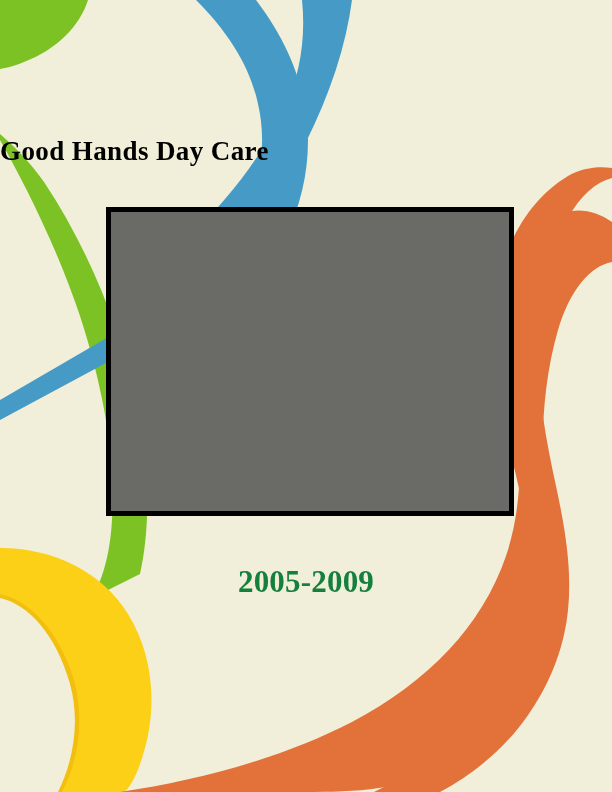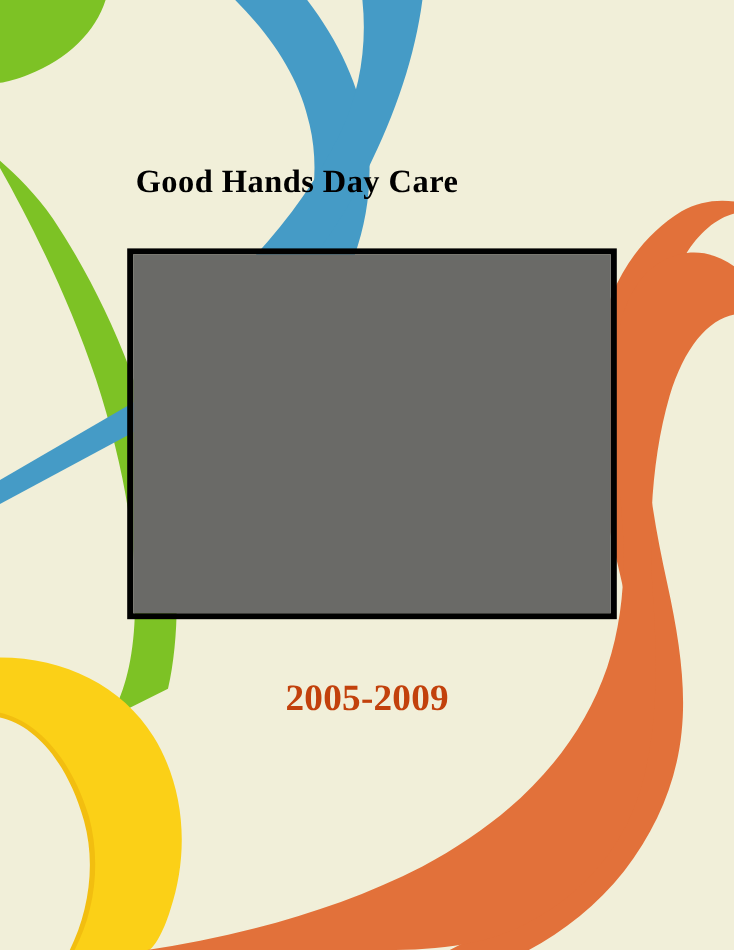--- a/index.html
+++ b/index.html
@@ -22,40 +22,40 @@
     top: 0;
     width: 612px;
     height: 792px;
     pointer-events: none;
   }
   .cover-title {
     position: absolute;
     left: 0;
     top: 134px;
     width: 495px;
-    text-align: center;
+    text-align: left;
     font-family: "Liberation Serif", "DejaVu Serif", serif;
     font-weight: bold;
     font-size: 27px;
     letter-spacing: 0.4px;
     color: #000000;
     line-height: 34px;
     white-space: nowrap;
   }
   .cover-dates {
     position: absolute;
     left: 0;
     top: 563px;
     width: 612px;
     text-align: center;
     font-family: "Liberation Serif", "DejaVu Serif", serif;
     font-weight: bold;
     font-size: 31px;
     letter-spacing: 0.2px;
-    color: #c2410c;
+    color: #15803d;
     line-height: 38px;
     white-space: nowrap;
   }
   .photo-frame {
     position: absolute;
     left: 106px;
     top: 207px;
     width: 408px;
     height: 309px;
     box-sizing: border-box;

